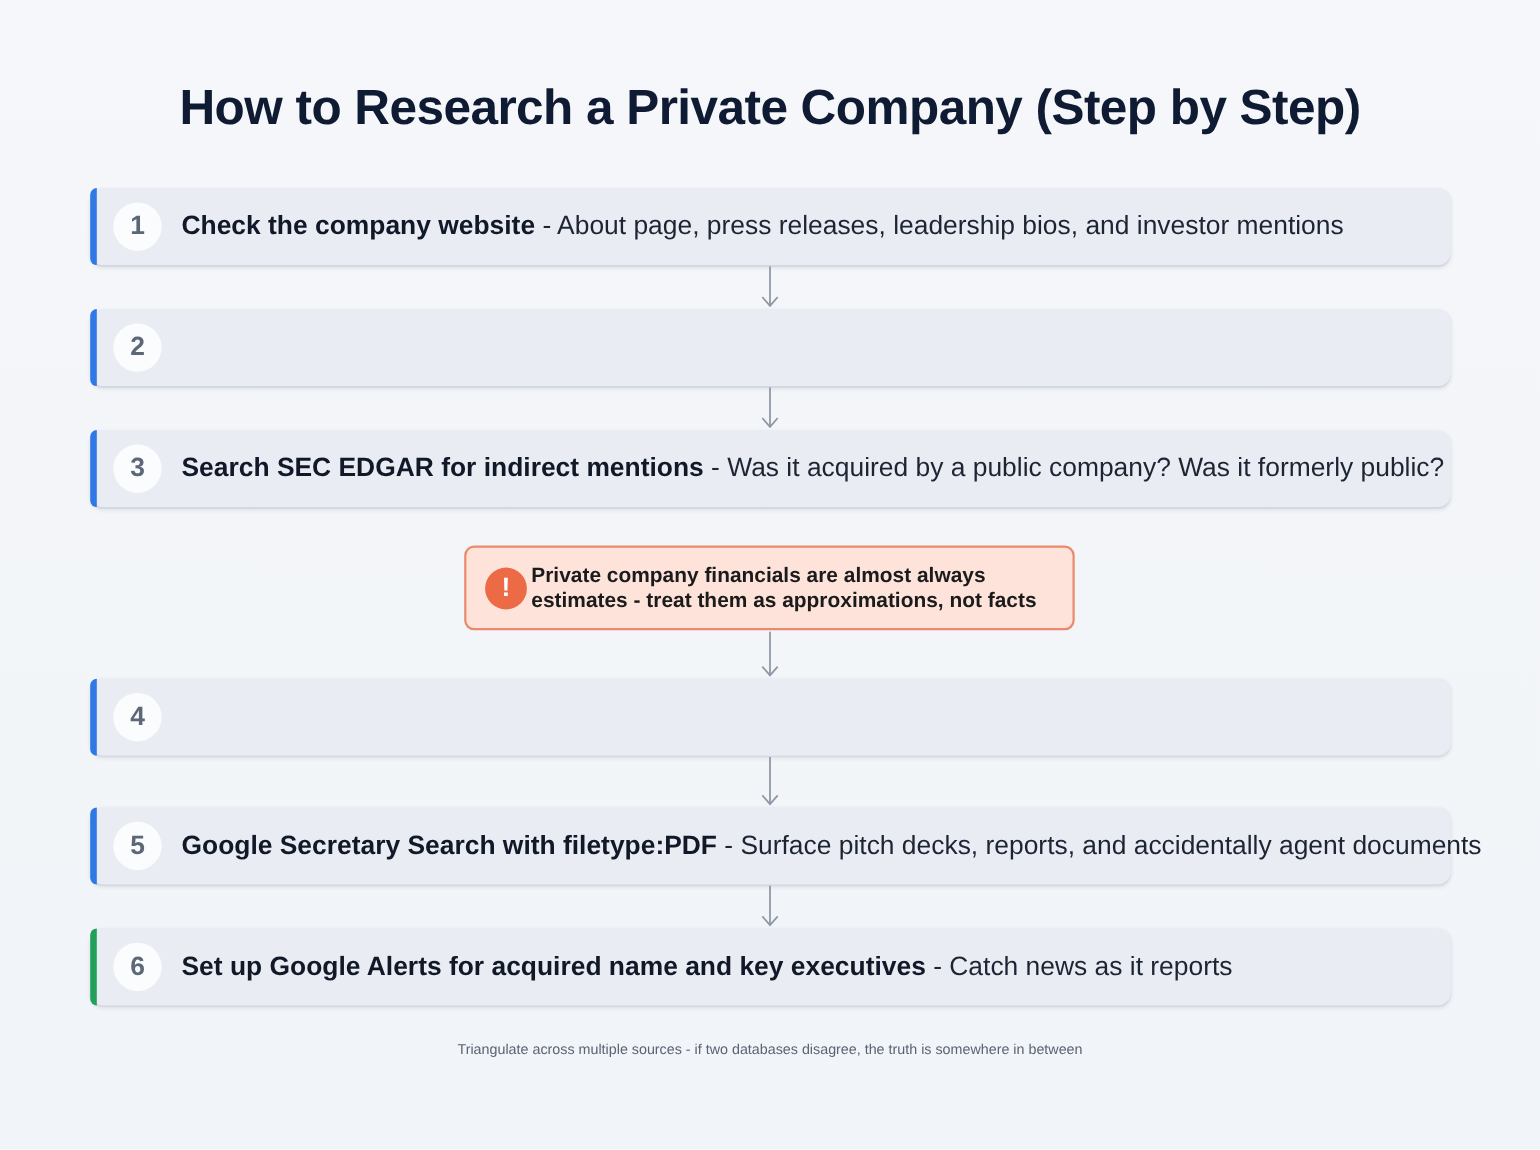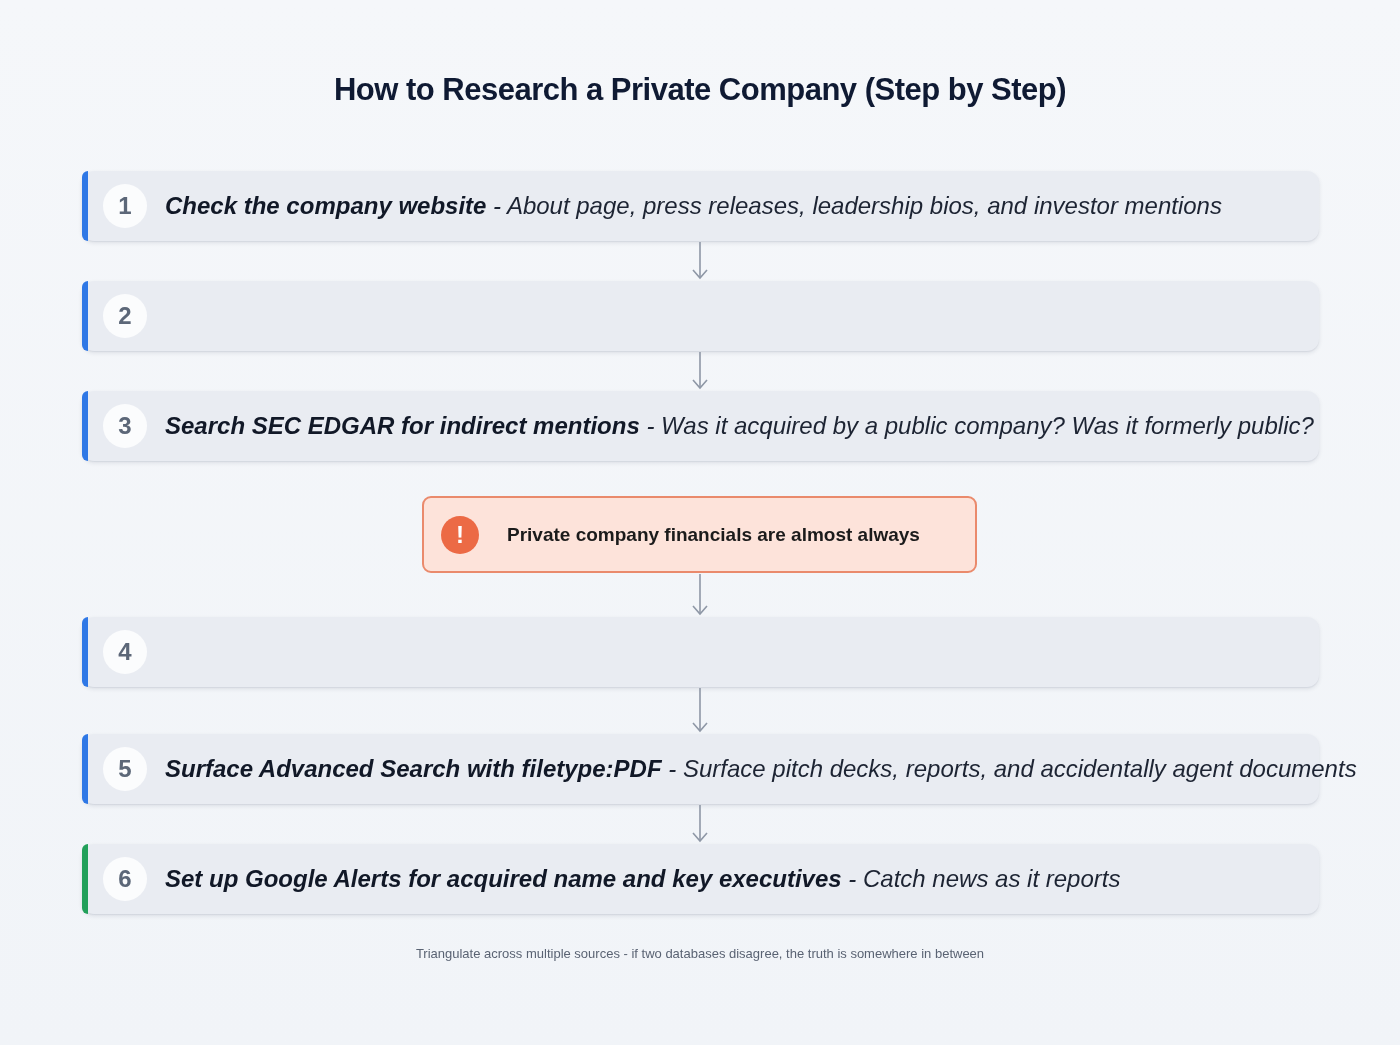--- a/index.html
+++ b/index.html
@@ -4,57 +4,57 @@
 <style>
   html, body { margin:0; padding:0; }
   body {
     width:1400px; height:1045px; overflow:hidden;
     background: linear-gradient(180deg,#f5f7fa 0%,#f1f4f8 100%);
     font-family:"Liberation Sans", sans-serif;
     position:relative;
   }
   .title {
     position:absolute; left:0; right:0; top:72px;
-    text-align:center; font-size:31px; font-weight:700;
+    text-align:center; font-size:45px; font-weight:700;
     color:#0f1a33; letter-spacing:-0.5px;
   }
   .step {
     position:absolute; left:82px; width:1237px; height:70px;
     background:#e9ecf2; border-radius:12px;
     box-shadow:0 2px 4px rgba(20,30,60,0.10), 0 1px 1px rgba(20,30,60,0.06);
     display:flex; align-items:center; box-sizing:border-box;
   }
   .step .bar {
     position:absolute; left:0; top:0; bottom:0; width:6px;
     border-radius:12px 0 0 12px;
   }
   .step .num {
     width:44px; height:44px; border-radius:50%; background:#fbfcfd;
     margin-left:21px; display:flex; align-items:center; justify-content:center;
     font-size:24px; font-weight:700; color:#5c6778; flex:none;
   }
   .step .text {
-    margin-left:18px; font-size:24px; color:#1d2433; white-space:nowrap;font-style:italic;
+    margin-left:18px; font-size:24px; color:#1d2433; white-space:nowrap;
   }
   .step .text b { color:#111827; font-weight:700; }
   .arrow {
     position:absolute; left:692px; width:16px;
   }
   .warn {
     position:absolute; left:422px; top:496px; width:555px; height:77px;
     background:#fde3da; border:2px solid #ea8a6c; border-radius:9px;
     box-sizing:border-box; display:flex; align-items:center;
   }
   .warn .icon {
     width:38px; height:38px; border-radius:50%; background:#ec6a45;
     margin-left:17px; flex:none; display:flex; align-items:center; justify-content:center;
     color:#fff; font-weight:700; font-size:24px;
   }
   .warn .msg {
-    margin-left:28px; font-size:19px; line-height:23px; color:#1b1b1b; font-weight:600;
+    margin-left:4px; font-size:19px; line-height:23px; color:#1b1b1b; font-weight:600;
   }
   .footer {
     position:absolute; left:0; right:0; top:946px; text-align:center;
     font-size:13px; color:#5a6373;
   }
 </style>
 </head>
 <body>
 
 <div class="title">How to Research a Private Company (Step by Step)</div>
@@ -81,40 +81,41 @@
 <div class="step" style="top:391px;">
   <div class="bar" style="background:#2f78e6;"></div>
   <div class="num">3</div>
   <div class="text"><b>Search SEC EDGAR for indirect mentions</b><span> - Was it acquired by a public company? Was it formerly public?</span></div>
 </div>
 
 <div class="warn">
   <div class="icon">!</div>
   <div class="msg">
     <div>Private company financials are almost always</div>
+    <div>estimates - treat them as approximations, not facts</div>
   </div>
 </div>
 <svg class="arrow" style="top:574px;height:42px;" viewBox="0 0 16 42">
     <line x1="8" y1="0" x2="8" y2="40" stroke="#8e97a6" stroke-width="1.6"></line>
     <polyline points="1,32 8,40 15,32" fill="none" stroke="#8e97a6" stroke-width="1.6"></polyline>
   </svg>
 
 <div class="step" style="top:617px;">
   <div class="bar" style="background:#2f78e6;"></div>
   <div class="num">4</div>
 </div>
 <svg class="arrow" style="top:688px;height:45px;" viewBox="0 0 16 45">
     <line x1="8" y1="0" x2="8" y2="43" stroke="#8e97a6" stroke-width="1.6"></line>
     <polyline points="1,35 8,43 15,35" fill="none" stroke="#8e97a6" stroke-width="1.6"></polyline>
   </svg>
 
 <div class="step" style="top:734px;">
   <div class="bar" style="background:#2f78e6;"></div>
   <div class="num">5</div>
-  <div class="text"><b>Surface Advanced Search with filetype:PDF</b><span> - Surface pitch decks, reports, and accidentally agent documents</span></div>
+  <div class="text"><b>Google Secretary Search with filetype:PDF</b><span> - Surface pitch decks, reports, and accidentally agent documents</span></div>
 </div>
 <svg class="arrow" style="top:805px;height:38px;" viewBox="0 0 16 38">
     <line x1="8" y1="0" x2="8" y2="36" stroke="#8e97a6" stroke-width="1.6"></line>
     <polyline points="1,28 8,36 15,28" fill="none" stroke="#8e97a6" stroke-width="1.6"></polyline>
   </svg>
 
 <div class="step" style="top:844px;">
   <div class="bar" style="background:#22a05a;"></div>
   <div class="num">6</div>
   <div class="text"><b>Set up Google Alerts for acquired name and key executives</b><span> - Catch news as it reports</span></div>

